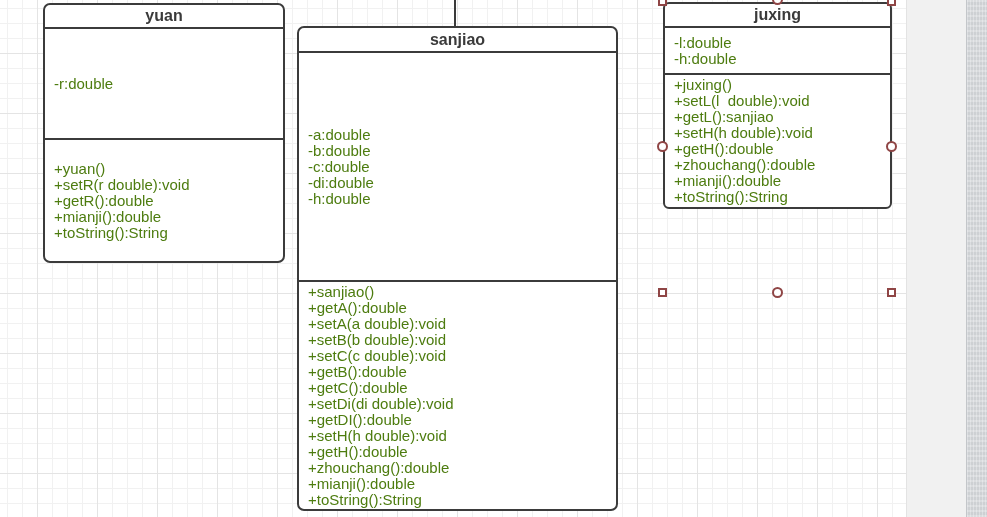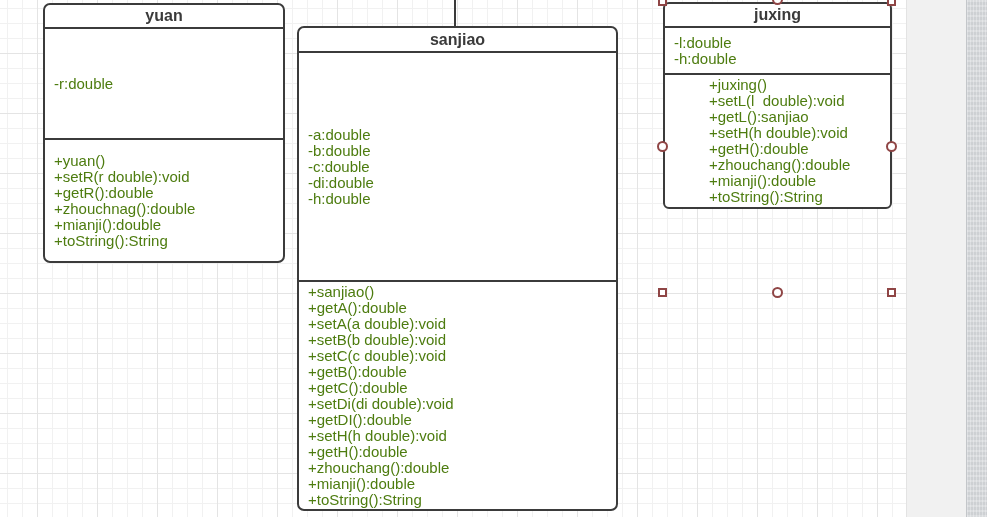--- a/index.html
+++ b/index.html
@@ -72,21 +72,21 @@
   #box-yuan    { left: 43px;  top: 3px;   width: 242px; height: 260px; }
   #box-yuan    .uml-title   { height: 24px; }
   #box-yuan    .uml-methods { height: 121px; }
 
   #box-sanjiao { left: 297px; top: 26px;  width: 321px; height: 485px; }
   #box-sanjiao .uml-title   { height: 25px; }
   #box-sanjiao .uml-methods { height: 227px; }
 
   #box-juxing  { left: 663px; top: 2px;   width: 229px; height: 207px; border-radius: 6px; }
   #box-juxing  .uml-title   { height: 24px; }
-  #box-juxing  .uml-methods { height: 132px; margin-left: 35px; }
+  #box-juxing  .uml-methods { height: 132px; }
 
   
   .connector-v {
     position: absolute; left: 454px; top: 0; width: 2px; height: 27px;
     background: #3b3b3b;
   }
 
   
   .handle {
     position: absolute; background: #ffffff;
@@ -114,21 +114,20 @@
 
     <div class="uml-box" id="box-yuan">
       <div class="uml-title">yuan</div>
       <div class="uml-attrs">
         <div class="line">-r:double</div>
       </div>
       <div class="uml-methods">
         <div class="line">+yuan()</div>
         <div class="line">+setR(r double):void</div>
         <div class="line">+getR():double</div>
-        <div class="line">+zhouchnag():double</div>
         <div class="line">+mianji():double</div>
         <div class="line">+toString():String</div>
       </div>
     </div>
 
     <div class="uml-box" id="box-sanjiao">
       <div class="uml-title">sanjiao</div>
       <div class="uml-attrs">
         <div class="line">-a:double</div>
         <div class="line">-b:double</div>

